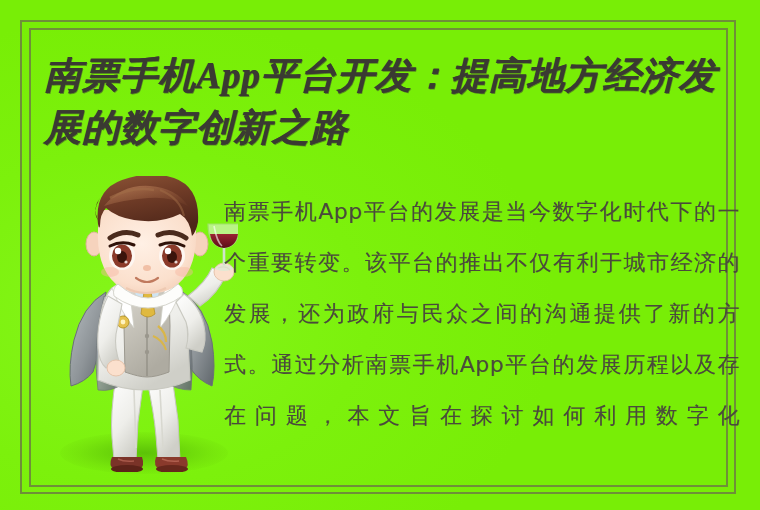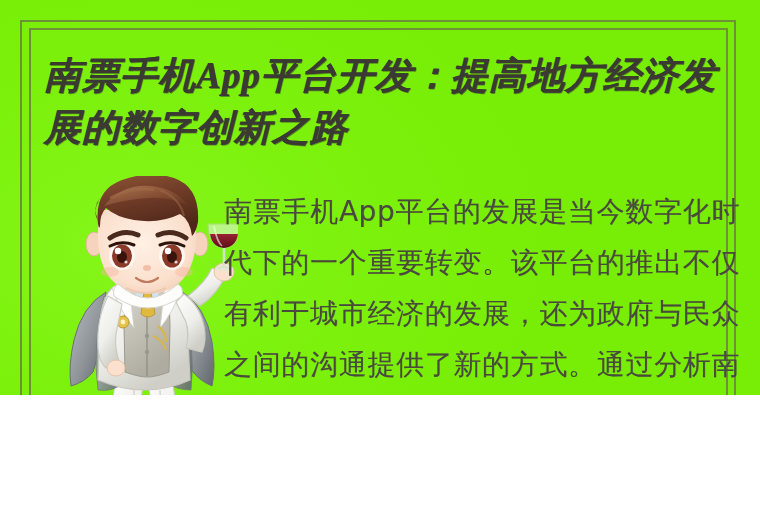--- a/index.html
+++ b/index.html
@@ -7,21 +7,21 @@
     padding: 0;
     background: #ffffff;
   }
   body {
     font-family: "Liberation Sans", "DejaVu Sans", sans-serif;
   }
 
   #poster {
     position: relative;
     width: 760px;
-    height: 395px;
+    height: 510px;
     overflow: hidden;
     background: #7bf008;
   }
 
   
   .bg-fill {
     position: absolute;
     inset: 0;
     background:
       radial-gradient(ellipse 420px 300px at 18% 62%, #85f61a 0%, #7cf10c 55%, #78ee06 100%),
@@ -72,21 +72,21 @@
   }
 
   
   .body-text {
     position: absolute;
     left: 224px;
     top: 186px;
     width: 516px;
     color: #4a4a3c;
     font-family: "DejaVu Sans", "Liberation Sans", sans-serif;
-    font-size: 28px;
+    font-size: 22px;
     line-height: 51px;
     letter-spacing: 0.5px;
     text-align: justify;
     text-align-last: justify;
     word-break: break-all;
     text-shadow: 0.4px 0.4px 0 rgba(74,74,60,0.35);
   }
 
   
   .mascot {

